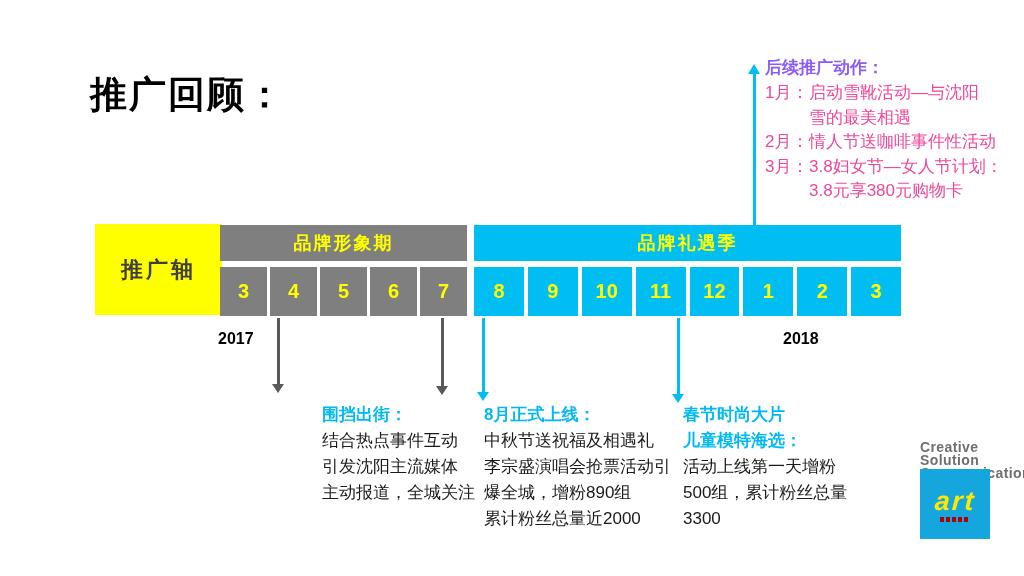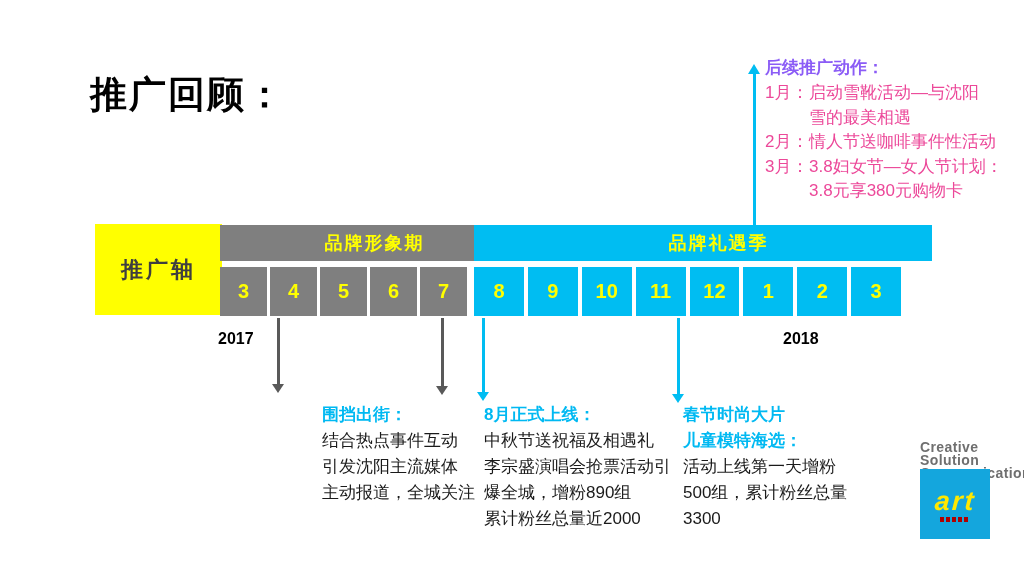--- a/index.html
+++ b/index.html
@@ -25,21 +25,20 @@
   
   .axis-box{
     position:absolute;left:95px;top:224px;width:127px;height:91px;
     background:#ffff00;display:flex;align-items:center;justify-content:center;
     font-size:22px;font-weight:bold;color:#3f3f3f;letter-spacing:3px;
   }
   .phase-header{
     position:absolute;top:225px;height:36px;display:flex;align-items:center;
     justify-content:center;font-size:18px;font-weight:bold;color:#ffff00;
     letter-spacing:2px;
-    padding-left:31px;
   }
   .gray-h{left:220px;width:247px;background:#7f7f7f;}
   .cyan-h{left:474px;width:427px;background:#00bdf2;}
   .months{position:absolute;top:267px;height:49px;display:flex;}
   .gray-months{left:220px;width:247px;gap:3px;}
   .cyan-months{left:474px;width:427px;gap:4px;}
   .cell{
     flex:1;display:flex;align-items:center;justify-content:center;
     font-size:20px;font-weight:bold;color:#ffff00;
   }

